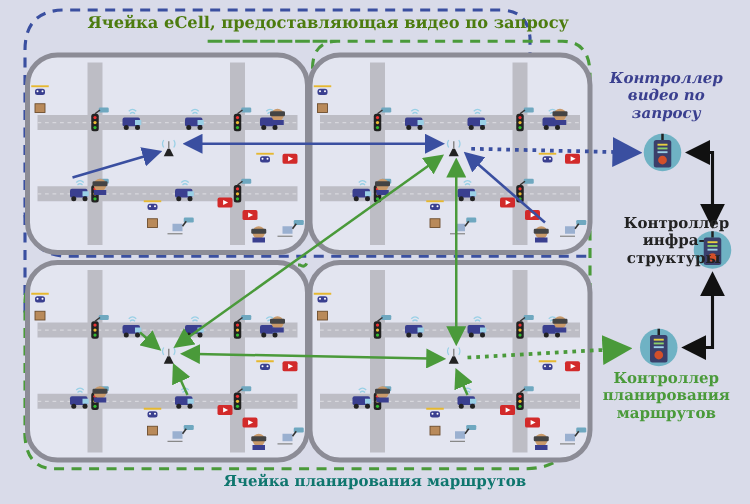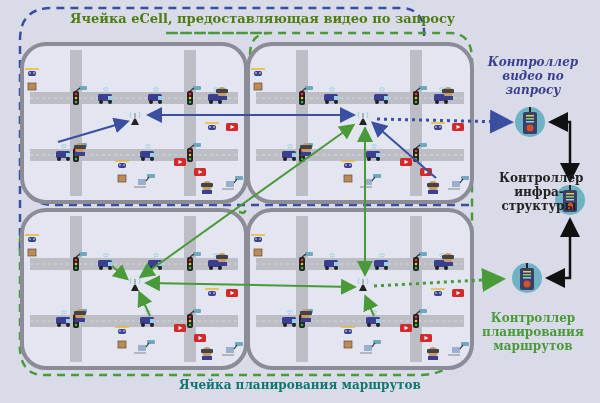--- a/index.html
+++ b/index.html
@@ -3,21 +3,21 @@
 <meta charset="utf-8">
 <style>
   html, body { margin:0; padding:0; }
   body { width:600px; height:403px; background:#d9dbe9; overflow:hidden; position:relative; font-family:"DejaVu Serif", serif; }
   #stage { position:absolute; left:0; top:0; width:600px; height:403px; }
   .label { position:absolute; font-weight:bold; text-align:center; line-height:1.15; }
   .lbl-ecell { left:70px; top:12px; color:#4d7c0f; font-size:13px; text-align:left; white-space:nowrap; }
   .lbl-route { left:150px; top:379px; width:300px; color:#0f766e; font-size:12px; }
   .lbl-video { left:483px; top:56px; width:100px; color:#3a3f8f; font-size:12px;font-style:italic; }
   .lbl-infra { left:480px; top:172px; width:80px; color:#222; font-size:12px;margin-left:19px; }
-  .lbl-plan { left:478px; top:296px; width:110px; color:#4a9a3a; font-size:12px;margin-top:16px; }
+  .lbl-plan { left:478px; top:296px; width:110px; color:#4a9a3a; font-size:12px; }
 </style>
 </head>
 <body>
 
 <svg id="stage" viewBox="0 0 600 403" xmlns="http://www.w3.org/2000/svg">
   <defs>
     <marker id="ab" markerWidth="8" markerHeight="8" refX="6" refY="4" orient="auto">
         <path d="M0,0 L8,4 L0,8 z" fill="#3a4fa0"></path>
       </marker>
     <marker id="ag" markerWidth="8" markerHeight="8" refX="6" refY="4" orient="auto">

